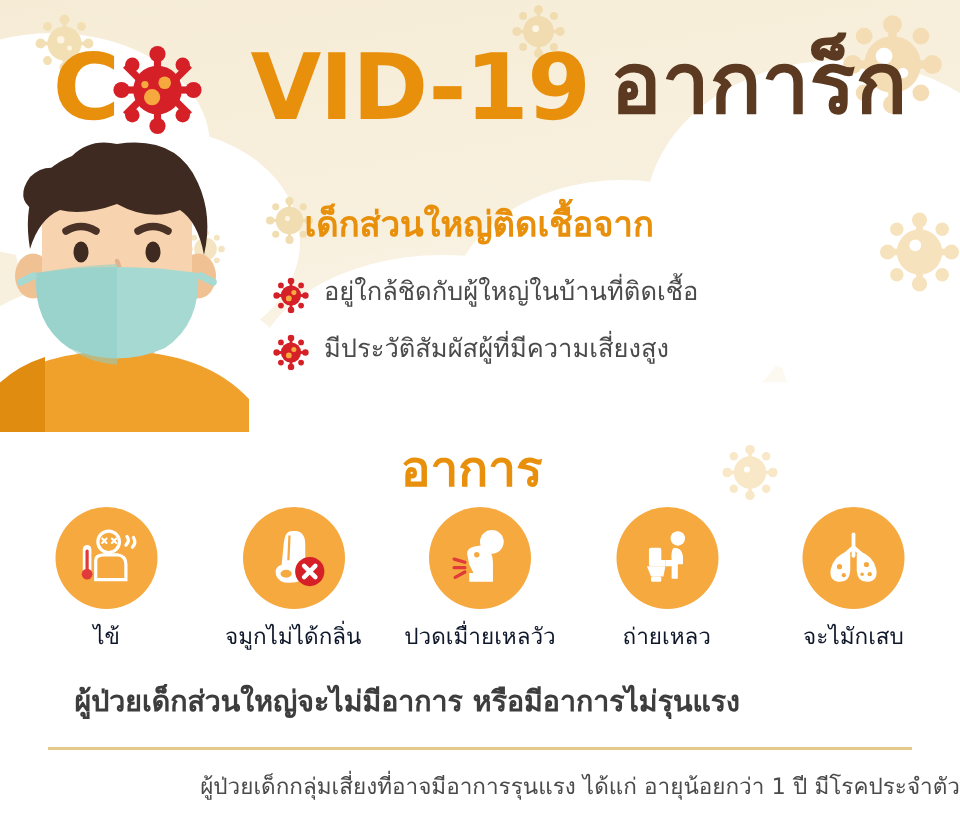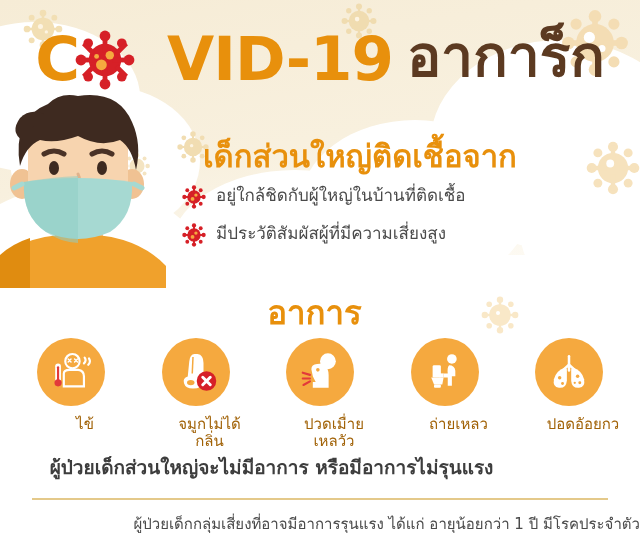--- a/index.html
+++ b/index.html
@@ -100,21 +100,21 @@
     margin-left: 14px;
     position: relative;
     top: -2px;
   }
 
   
   .infected-heading {
     position: absolute;
     left: 203px;
     top: 131px;
-    font-size: 31px;
+    font-size: 23px;
     font-weight: bold;
     color: #e8900c;
     letter-spacing: 0px;
   }
 
   
   .bullets {
     position: absolute;
     left: 182px;
     top: 185px;
@@ -169,24 +169,23 @@
     background: #f5a93f;
     display: flex;
     align-items: center;
     justify-content: center;
     position: relative;
   }
   .symptom-circle svg { display: block; }
   .symptom-label {
     margin-top: 10px;
     font-size: 15px;
-    color: #a16207;
+    color: #0f172a;
     text-align: center;
     line-height: 1.15;
-    margin-left: 28px;
   }
 
   
   .statement {
     position: absolute;
     left: 0;
     top: 452px;
     width: 543px;
     text-align: center;
     font-size: 19px;
@@ -559,21 +558,21 @@
           <path d="M 32 22 L 24 29 M 32 22 L 40 29" stroke="#ffffff" stroke-width="3.5" stroke-linecap="round"></path>
           <path d="M 26 26 Q 14 30 11 42 Q 9 53 18 54 Q 28 55 29 44 L 29 28 Z" fill="#ffffff"></path>
           <path d="M 38 26 Q 50 30 53 42 Q 55 53 46 54 Q 36 55 35 44 L 35 28 Z" fill="#ffffff"></path>
           <circle cx="19" cy="40" r="2.4" fill="#f5a93f"></circle>
           <circle cx="23" cy="48" r="2" fill="#f5a93f"></circle>
           <circle cx="44" cy="38" r="2.4" fill="#f5a93f"></circle>
           <circle cx="47" cy="47" r="2" fill="#f5a93f"></circle>
           <circle cx="40" cy="47" r="1.6" fill="#f5a93f"></circle>
         </svg>
       </div>
-      <div class="symptom-label">ปอดอัอยกว</div>
+      <div class="symptom-label">จะไมักเสบ</div>
     </div>
 
   </div>
 
   <div class="statement">ผู้ป่วยเด็กส่วนใหญ่จะไม่มีอาการ หรือมีอาการไม่รุนแรง</div>
   <div class="divider"></div>
   <div class="subnote">ผู้ป่วยเด็กกลุ่มเสี่ยงที่อาจมีอาการรุนแรง ได้แก่ อายุน้อยกว่า 1 ปี มีโรคประจำตัว</div>
 
 </div>
 

